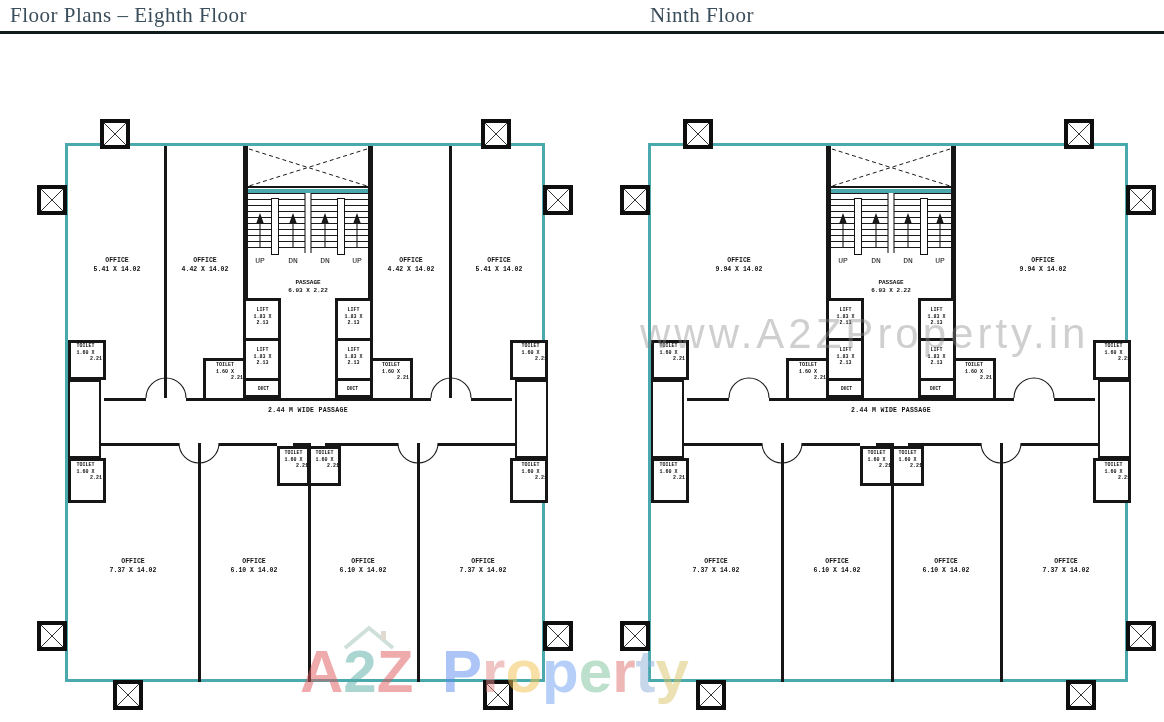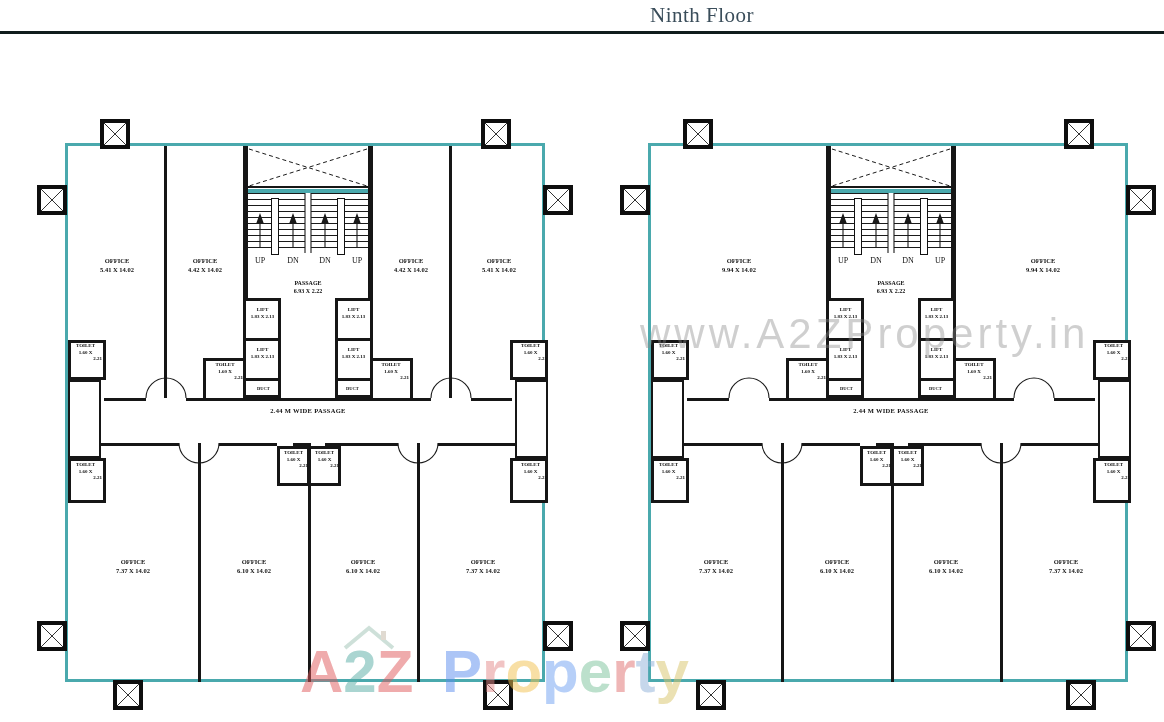--- a/index.html
+++ b/index.html
@@ -24,41 +24,42 @@
   .rail{ position:absolute; background:#fff; border:1.5px solid #111; box-sizing:border-box; }
   .tealbar{ position:absolute; background:var(--teal); }
 
   .col{ position:absolute; width:30px; height:30px; box-sizing:border-box;
         border:4px solid #0e0e0e; background-color:#fff;
         background-image:
           linear-gradient(45deg,transparent calc(50% - .6px),#333 calc(50% - .6px),#333 calc(50% + .6px),transparent calc(50% + .6px)),
           linear-gradient(135deg,transparent calc(50% - .6px),#333 calc(50% - .6px),#333 calc(50% + .6px),transparent calc(50% + .6px)); }
 
   .lbl{ position:absolute; text-align:center; color:#111; font-weight:bold;
-        font-family:Liberation Serif, serif; }
+        font-family:Liberation Mono, monospace; }
   .office{ font-size:6.5px; line-height:1.35; }
   .toilet{ font-size:5px;  line-height:1.3; }
   .toilet .r{ text-align:right; }
   .lift{ font-size:5px; line-height:1.3; }
   .duct{ font-size:4.5px; }
   .stair{ font-size:8px; font-weight:normal; }
   .passage{ font-size:6px; line-height:1.35; }
   .widep{ font-size:6.5px; letter-spacing:.3px; }
 
   .wm-url{ position:absolute; left:640px; top:310px; font:42px "Liberation Sans",sans-serif;
            color:#8a8a8a; opacity:.40; letter-spacing:4px; white-space:nowrap; z-index:6; }
   .wm-brand{ position:absolute; left:300px; top:616px; z-index:6; opacity:.5;
              font:bold 60px "Liberation Sans",sans-serif; white-space:nowrap;margin-top:21px; }
   .wm-brand .roof{ position:absolute; left:42px; top:-14px; }
 </style>
 </head>
 <body>
 
 <div id="page">
 
+  <div class="title" style="left:10px">Floor Plans – Eighth Floor</div>
   <div class="title" style="left:650px">Ninth Floor</div>
   <div class="rule"></div>
 
   <div class="plan" style="left:65px">
     <svg class="lines" width="480" height="539">
       <path class="dash" d="M181,3 L299,40 M299,3 L181,40"></path>
       <path class="dash" d="M3,237 L30,309 M30,237 L3,309"></path>
       <path class="dash" d="M450,237 L477,309 M477,237 L450,309"></path>
       <path d="M182,237 L209,250 M209,237 L182,250"></path>
       <path d="M272,237 L299,250 M299,237 L272,250"></path>

